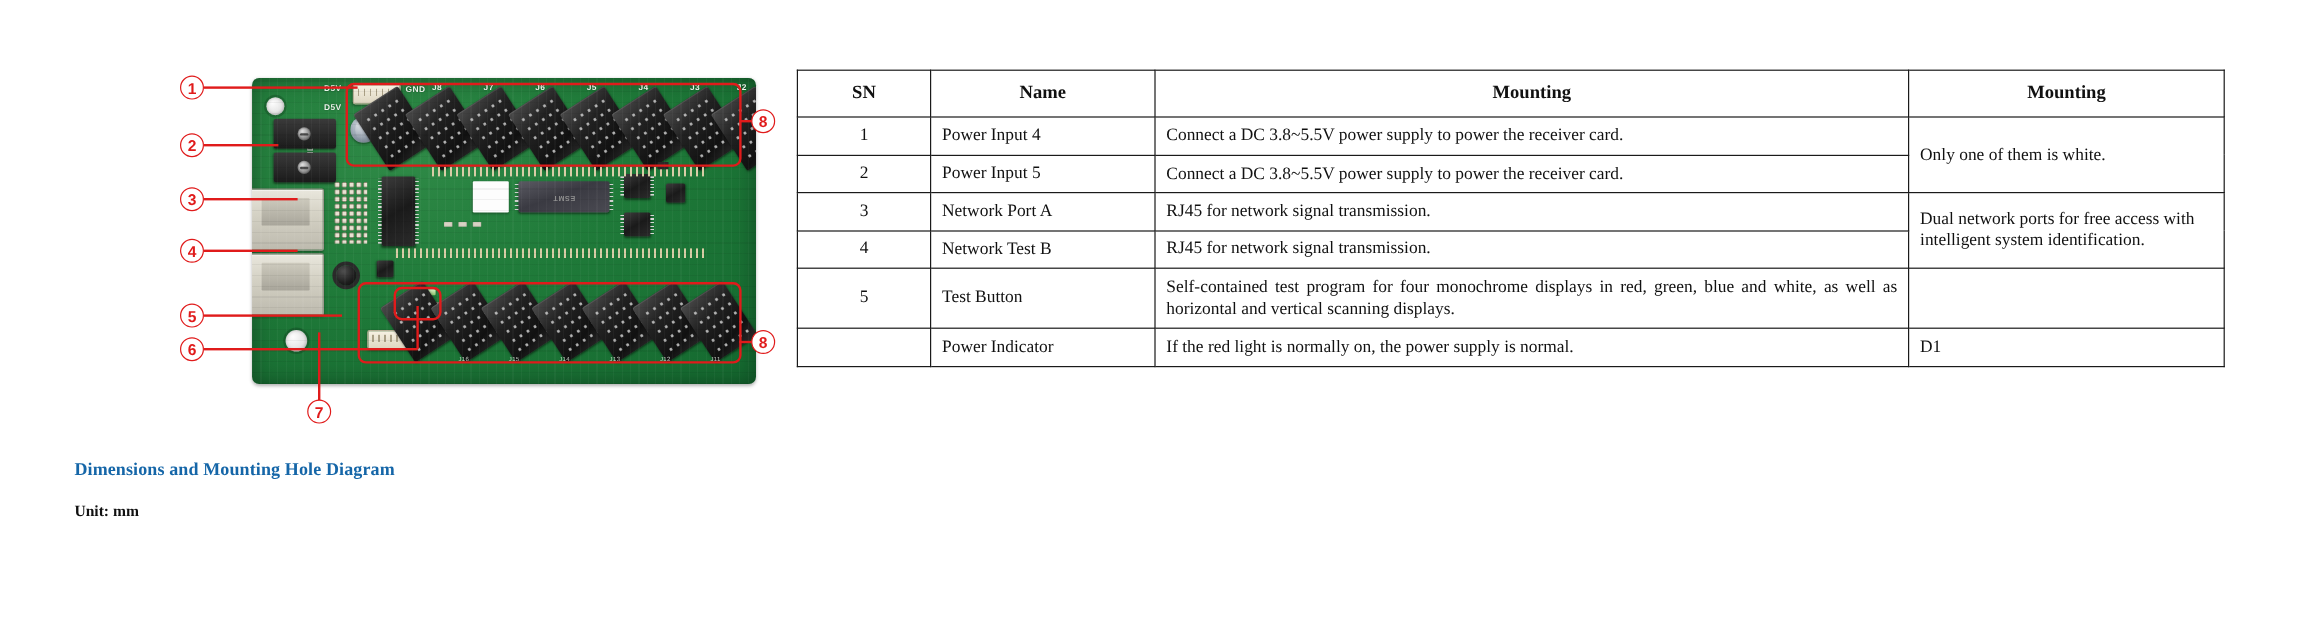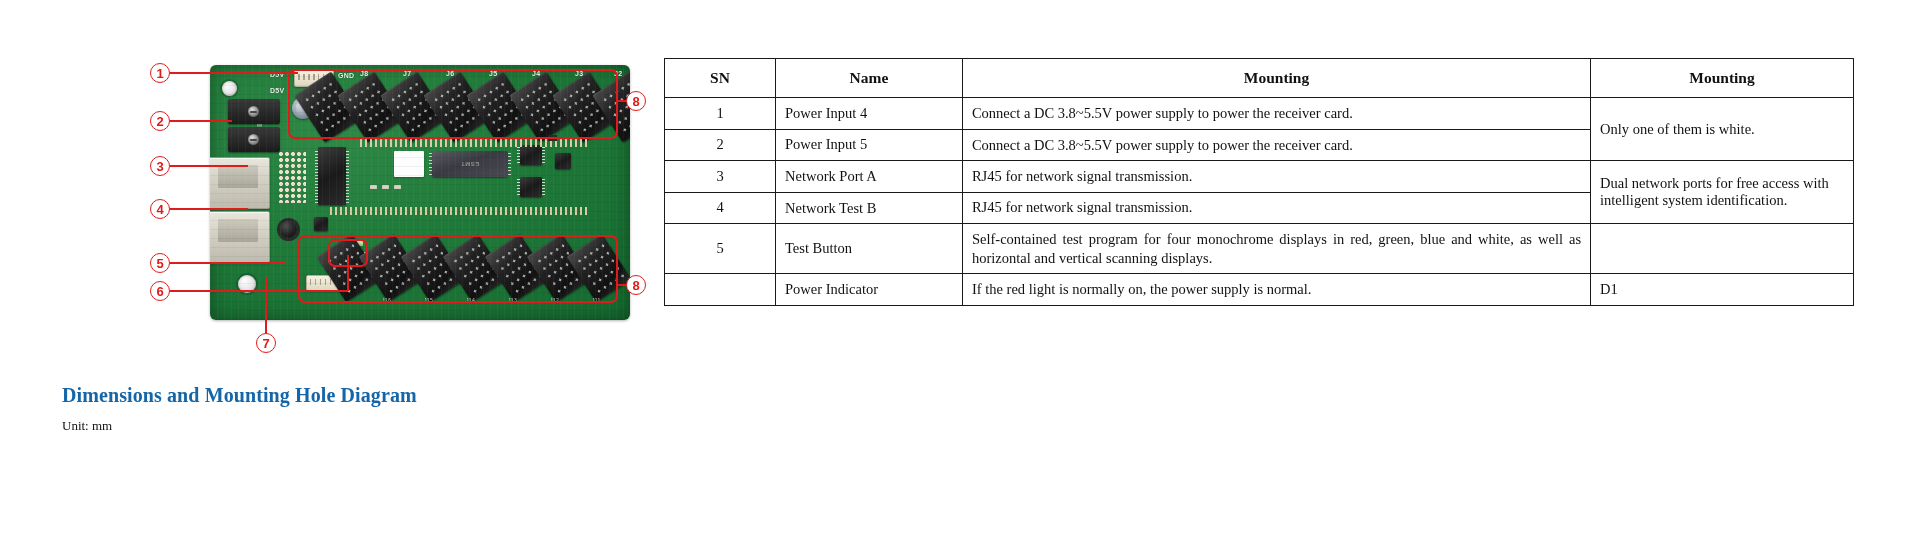--- a/index.html
+++ b/index.html
@@ -179,24 +179,24 @@
   .lead{ position:absolute; background:#e01b1b; z-index:5; }
   .lead.h{ height:1.6px; }
   .lead.v{ width:1.6px; }
   .redbox{
     position:absolute; border:2px solid #e01b1b; border-radius:7px; z-index:4;
   }
 
   
   .blue-head{
     position:absolute; left:62px; top:384px;
-    color:#1566a8; font-weight:700; font-size:20px; letter-spacing:.1px;
+    color:#1566a8; font-weight:700; font-size:15px; letter-spacing:.1px;
   }
   .unit-line{
-    position:absolute; left:62px; top:418px; font-size:13px; color:#111;
+    position:absolute; left:62px; top:418px; font-size:13px; color:#111;font-weight:bold;
   }
 
   
   .tbl-wrap{ position:absolute; left:664px; top:58px; width:1330px; }
   table.spec{
     border-collapse: collapse;
     width: 1190px;
     table-layout: fixed;
     font-size: 14.5px;
     color:#111;

